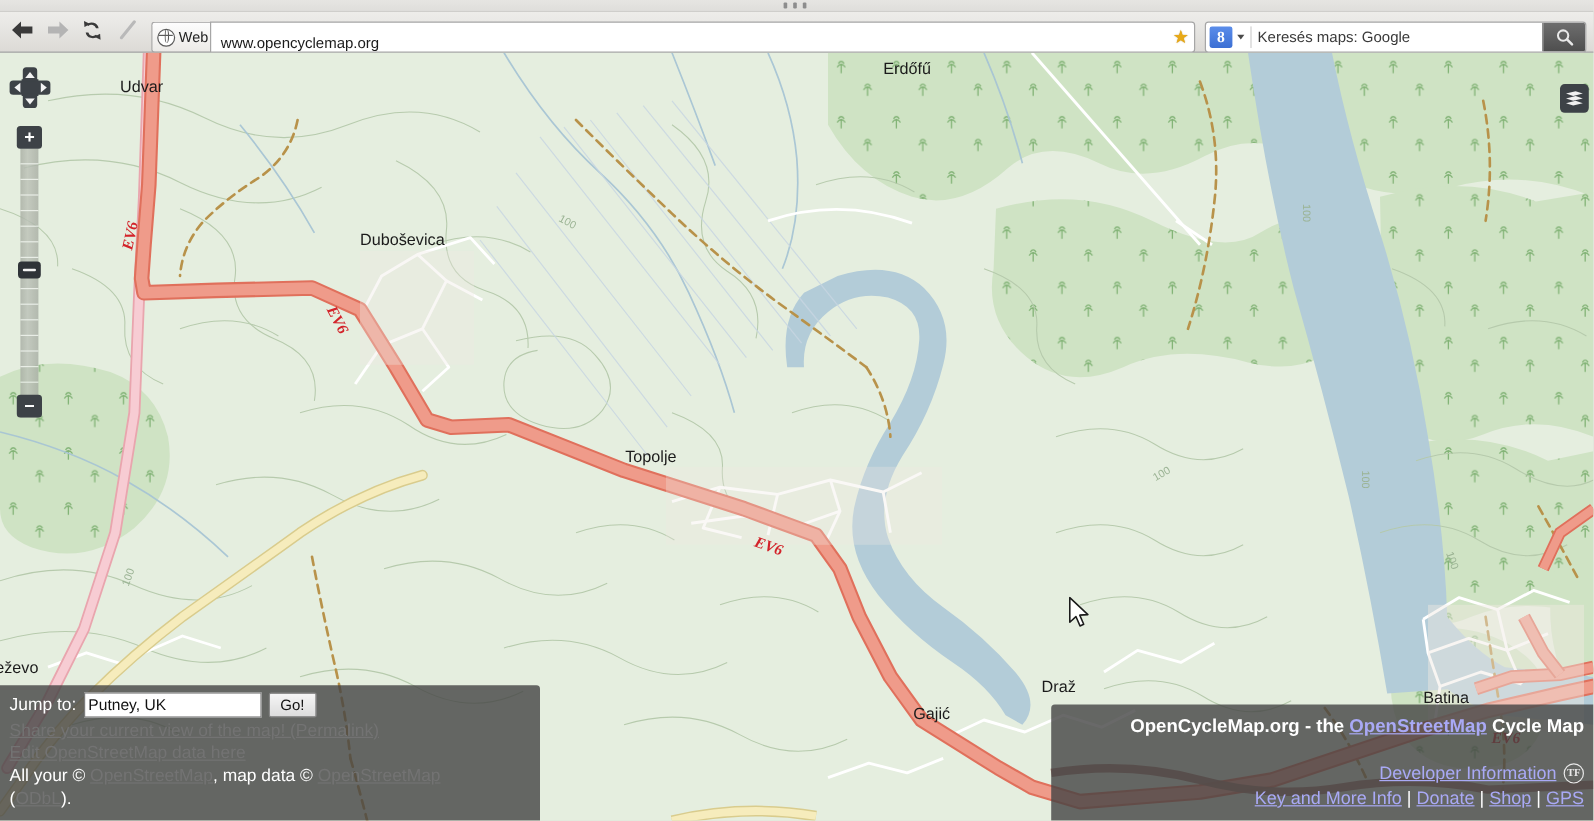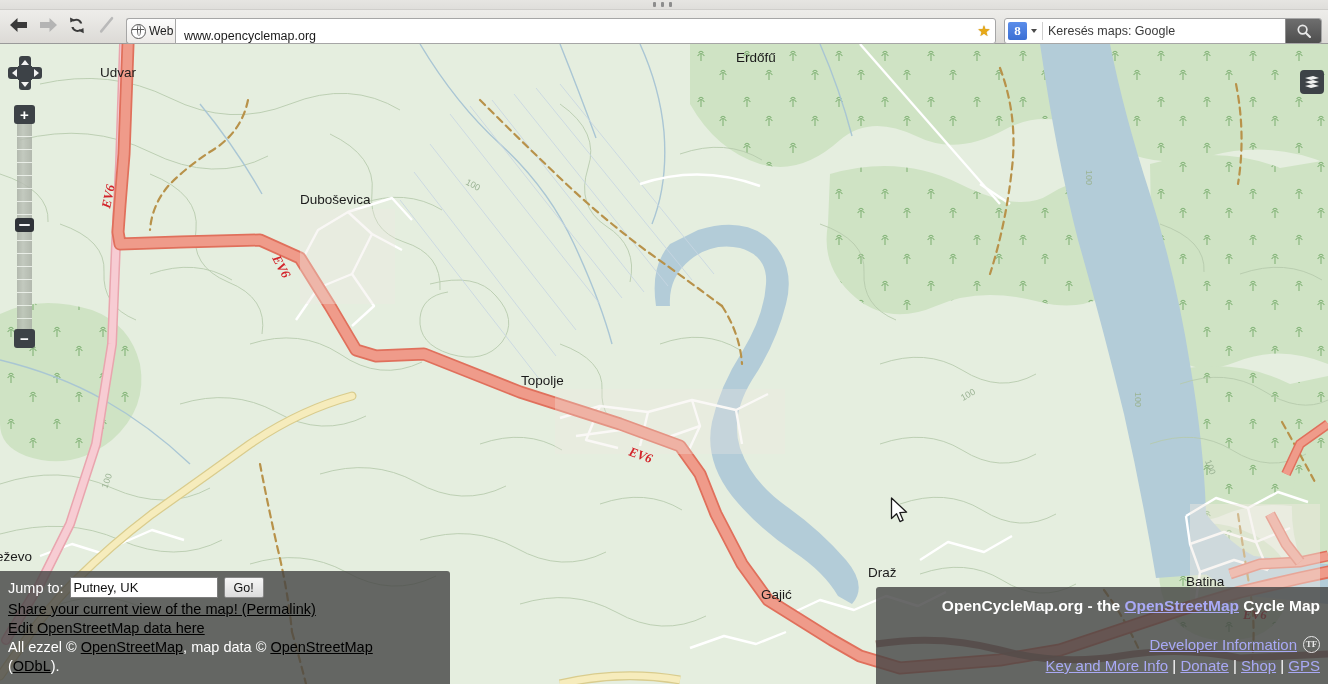--- a/index.html
+++ b/index.html
@@ -170,21 +170,21 @@
     width:148px;height:21px;background:#fff;border:1px solid #7d7d7d;
     font-size:13px;font-family:"Liberation Sans",sans-serif;color:#111;
     padding:0 3px;box-sizing:border-box;
   }
   #jump-go{
     height:21px;padding:0 9px;box-sizing:border-box;
     background:linear-gradient(to bottom,#f6f6f6,#dcdcdc);
     border:1px solid #868686;border-radius:2px;
     font-size:12.5px;font-family:"Liberation Sans",sans-serif;color:#111;cursor:pointer;
   }
-  #jump-panel a{color:#000000;margin-top:8px;}
+  #jump-panel a{color:#737373;margin-top:8px;}
   .panel-line{line-height:19px;}
 
   #attrib-panel{
     position:absolute;right:0;bottom:0;width:452px;
     background:rgba(68,68,68,.80);
     color:#fff;text-align:right;
     font-size:15px;padding:8px 8px 8px 10px;box-sizing:border-box;
     border-top-left-radius:3px;
   }
   #attrib-panel a{color:#a9a9f5;text-decoration:underline;}
@@ -534,21 +534,21 @@
         <input id="jump-input" type="text" value="Putney, UK" style="">
         <button id="jump-go">Go!</button>
       </div>
       <div class="panel-line">
         <a href="#">Share your current view of the map! (Permalink)</a>
       </div>
       <div class="panel-line">
         <a href="#">Edit OpenStreetMap data here</a>
       </div>
       <div class="panel-line">
-        <span>All ezzel © </span><a href="#">OpenStreetMap</a><span>, map data © </span><a href="#">OpenStreetMap</a>
+        <span>All your © </span><a href="#">OpenStreetMap</a><span>, map data © </span><a href="#">OpenStreetMap</a>
       </div>
       <div class="panel-line">
         <span>(</span><a href="#">ODbL</a><span>).</span>
       </div>
     </div>
 
     <div id="attrib-panel">
       <div id="attrib-title">
         <span>OpenCycleMap.org - the </span><a href="#">OpenStreetMap</a><span> Cycle Map</span>
       </div>

